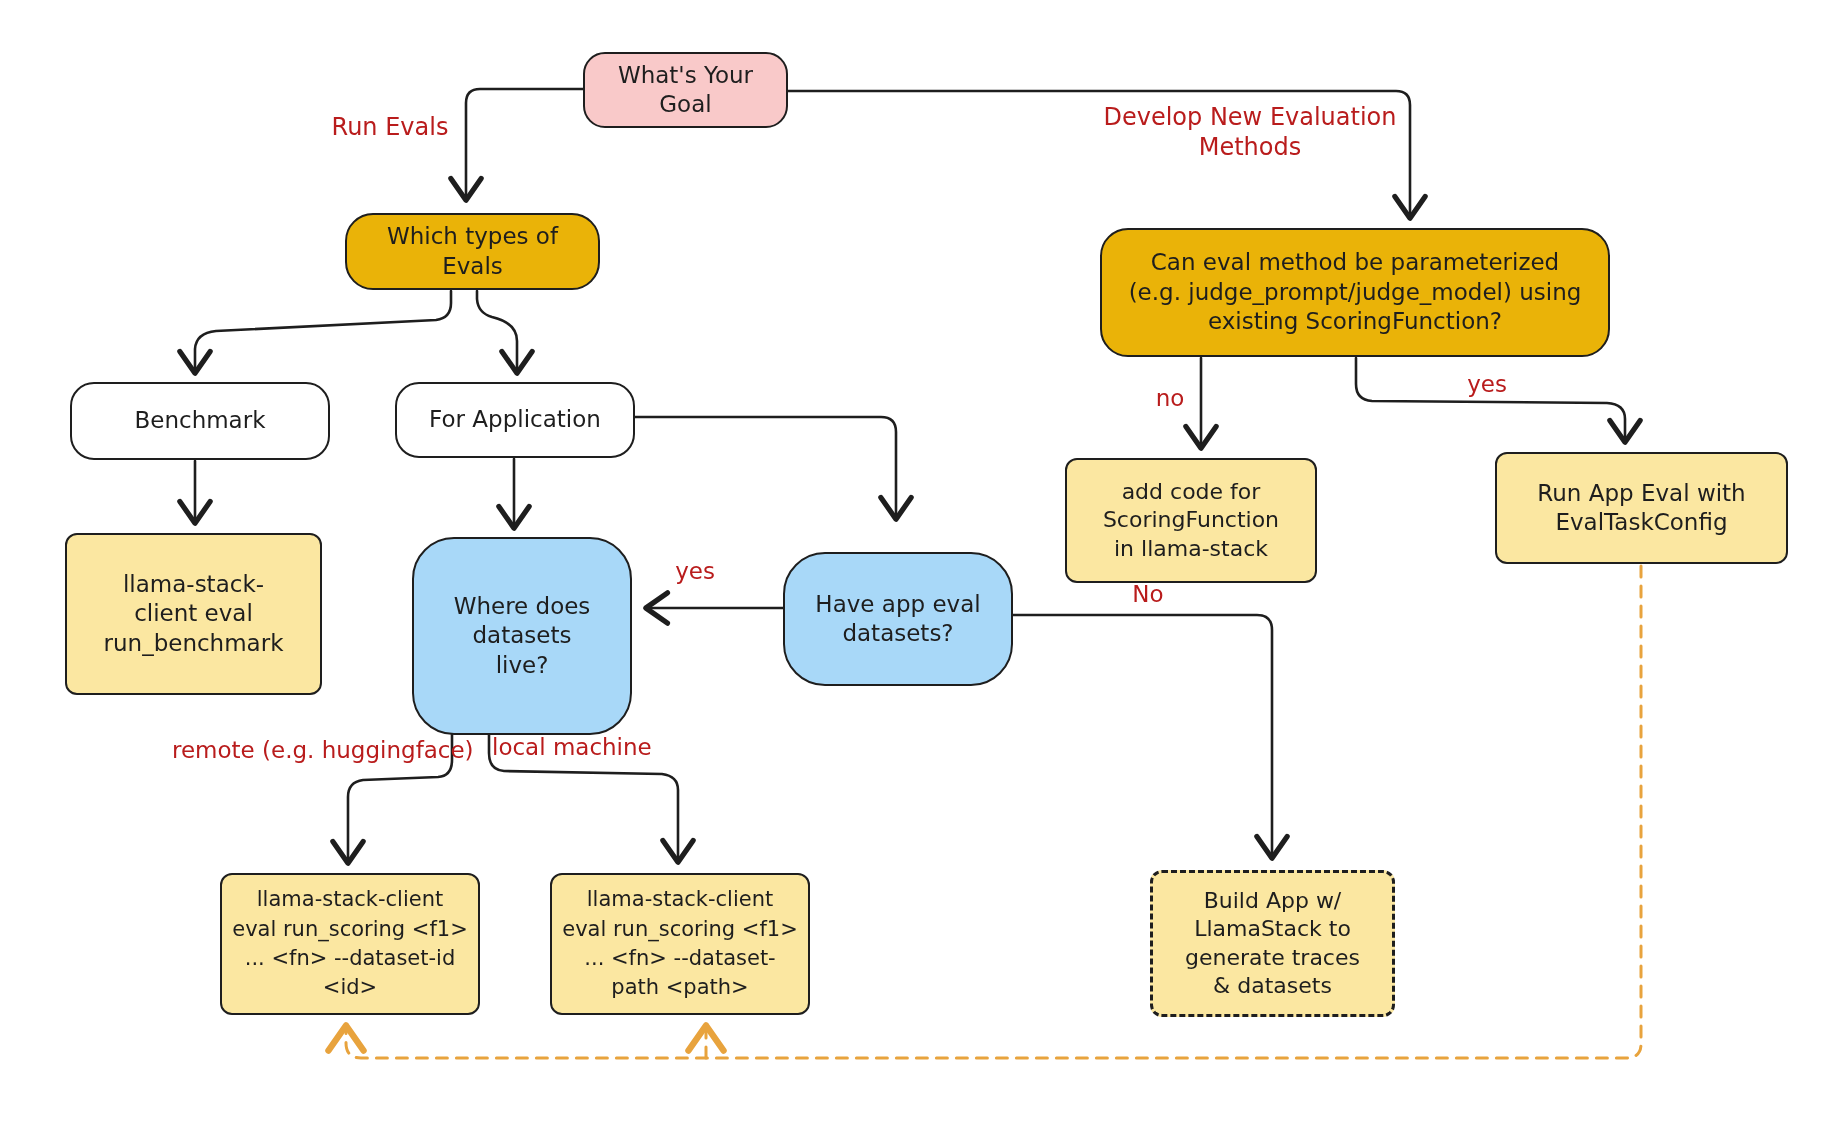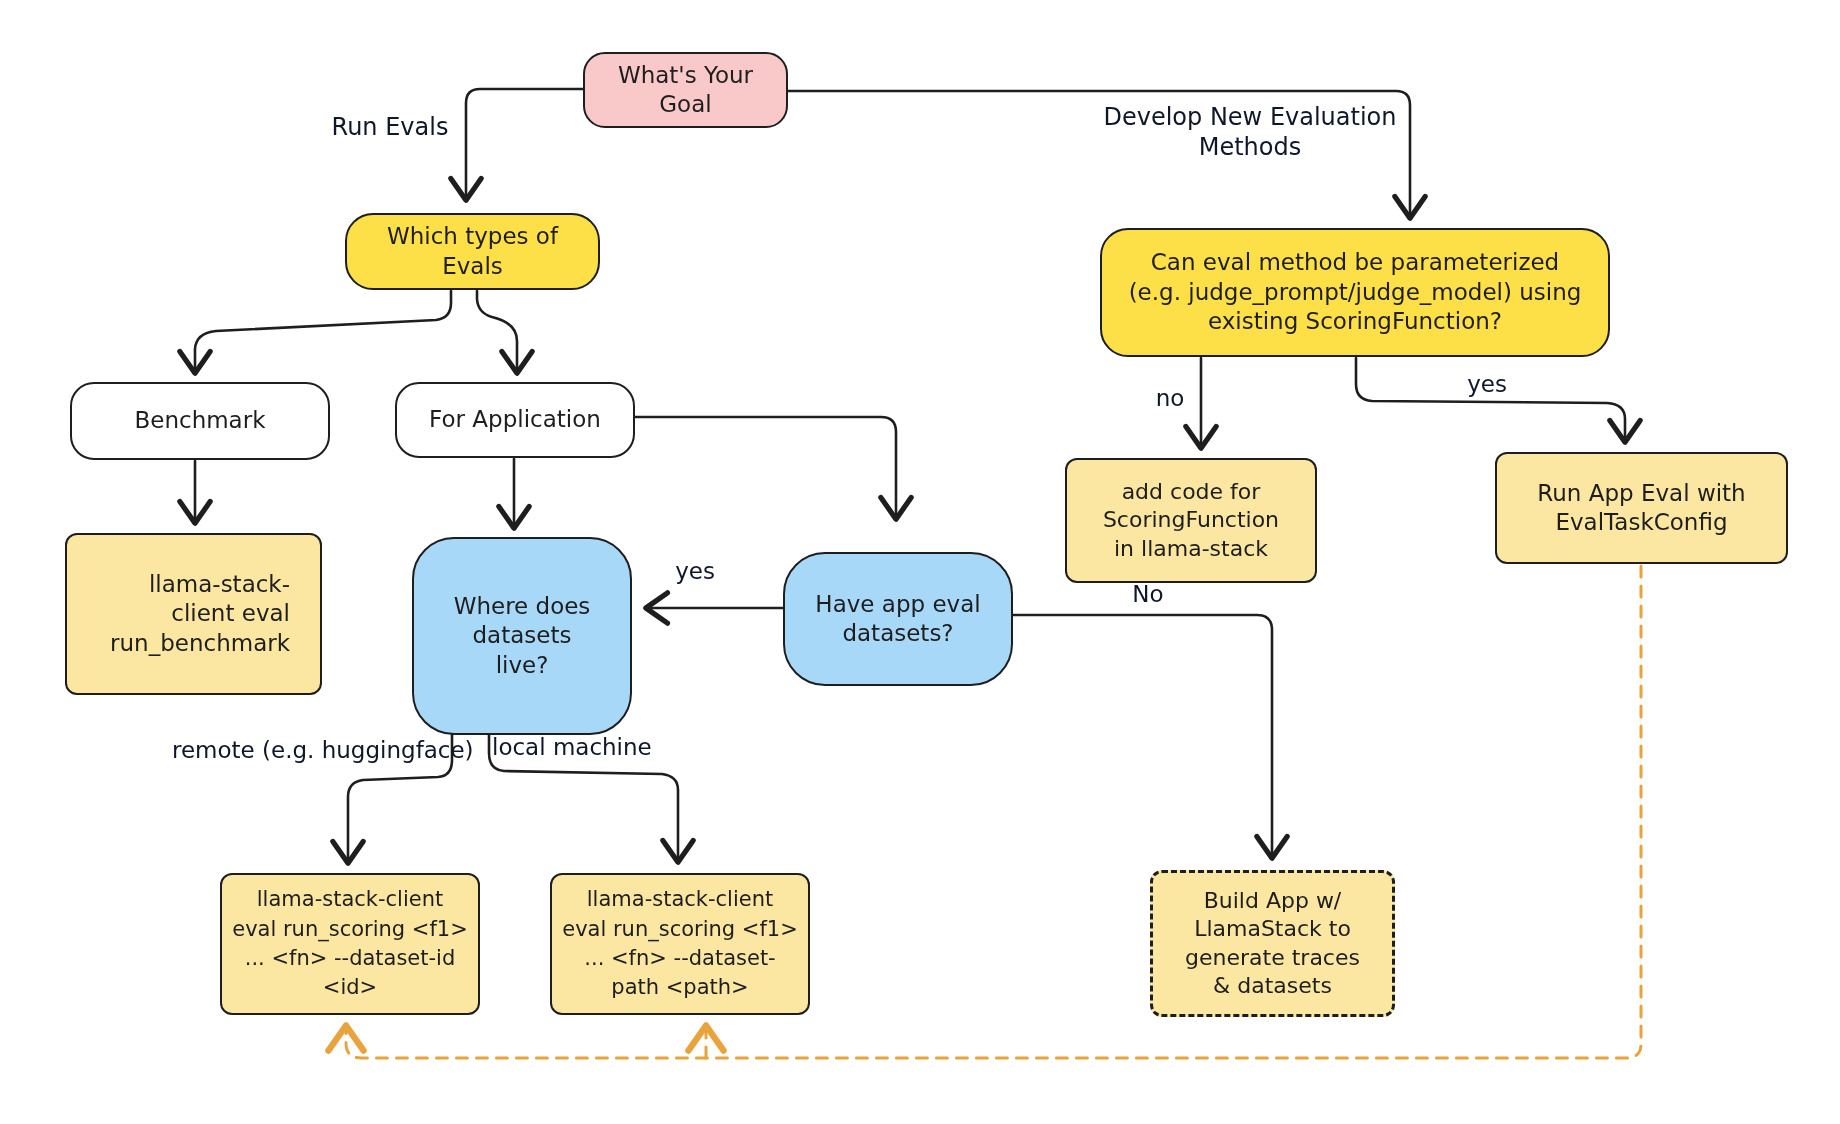--- a/index.html
+++ b/index.html
@@ -7,29 +7,29 @@
     position:relative;width:1840px;height:1124px;background:#ffffff;overflow:hidden;
     font-family:"DejaVu Sans","Liberation Sans",sans-serif;color:#1e1e1e;
   }
   #edges{position:absolute;left:0;top:0;width:1840px;height:1124px;z-index:1;}
   .node{
     position:absolute;z-index:2;display:flex;align-items:center;justify-content:center;
     text-align:center;border:2.6px solid #1e1e1e;border-radius:28px;
     font-size:23px;line-height:1.28;box-sizing:border-box;padding:6px 30px;
   }
   .pink{background:#f9c9c9;}
-  .green{background:#fde047;}
+  .green{background:#eab308;}
   .blue{background:#a8d8f8;border-radius:42px;}
   .yellow{background:#fbe7a1;border-radius:12px;}
   .white{background:#ffffff;border-radius:24px;}
   .dashed{border-style:dashed;border-width:3px;}
   .cmd{font-size:21px;line-height:1.4;padding:6px 10px;}
   .elabel{
     position:absolute;z-index:3;text-align:center;font-size:23px;line-height:1.25;
-    color:#0f172a;white-space:nowrap;
+    color:#b91c1c;white-space:nowrap;
   }
   .elabel.wrap{white-space:normal;}
 </style>
 </head>
 <body>
 
 <div id="canvas">
 
   <svg id="edges" viewBox="0 0 1840 1124" xmlns="http://www.w3.org/2000/svg">
     <defs>
@@ -74,21 +74,21 @@
   </div>
 
   <div class="node white" style="left:70px;top:382px;width:260px;height:78px;">
     <span>Benchmark</span>
   </div>
 
   <div class="node white" style="left:395px;top:382px;width:240px;height:76px;">
     <span>For Application</span>
   </div>
 
-  <div class="node yellow" style="left:65px;top:533px;width:257px;height:162px;text-align:right;">
+  <div class="node yellow" style="left:65px;top:533px;width:257px;height:162px;">
     <span>llama-stack-client eval run_benchmark</span>
   </div>
 
   <div class="node blue" style="left:412px;top:537px;width:220px;height:198px;">
     <span>Where does datasets live?</span>
   </div>
 
   <div class="node blue" style="left:783px;top:528px;width:230px;height:134px;margin-top:24px;">
     <span>Have app eval datasets?</span>
   </div>

